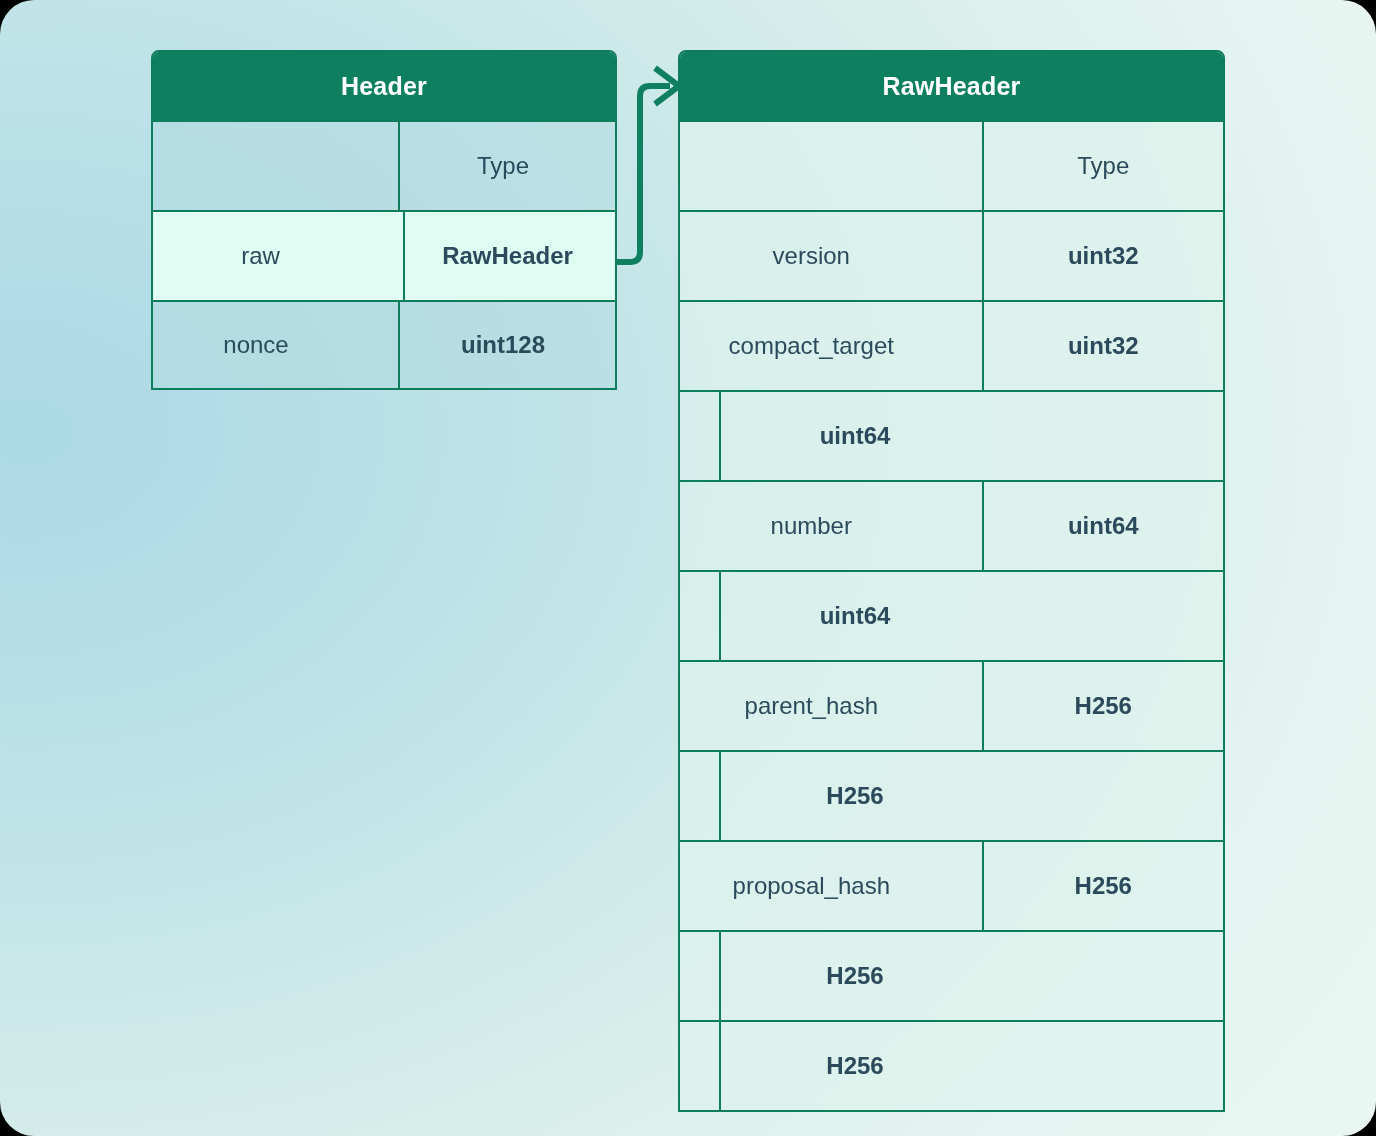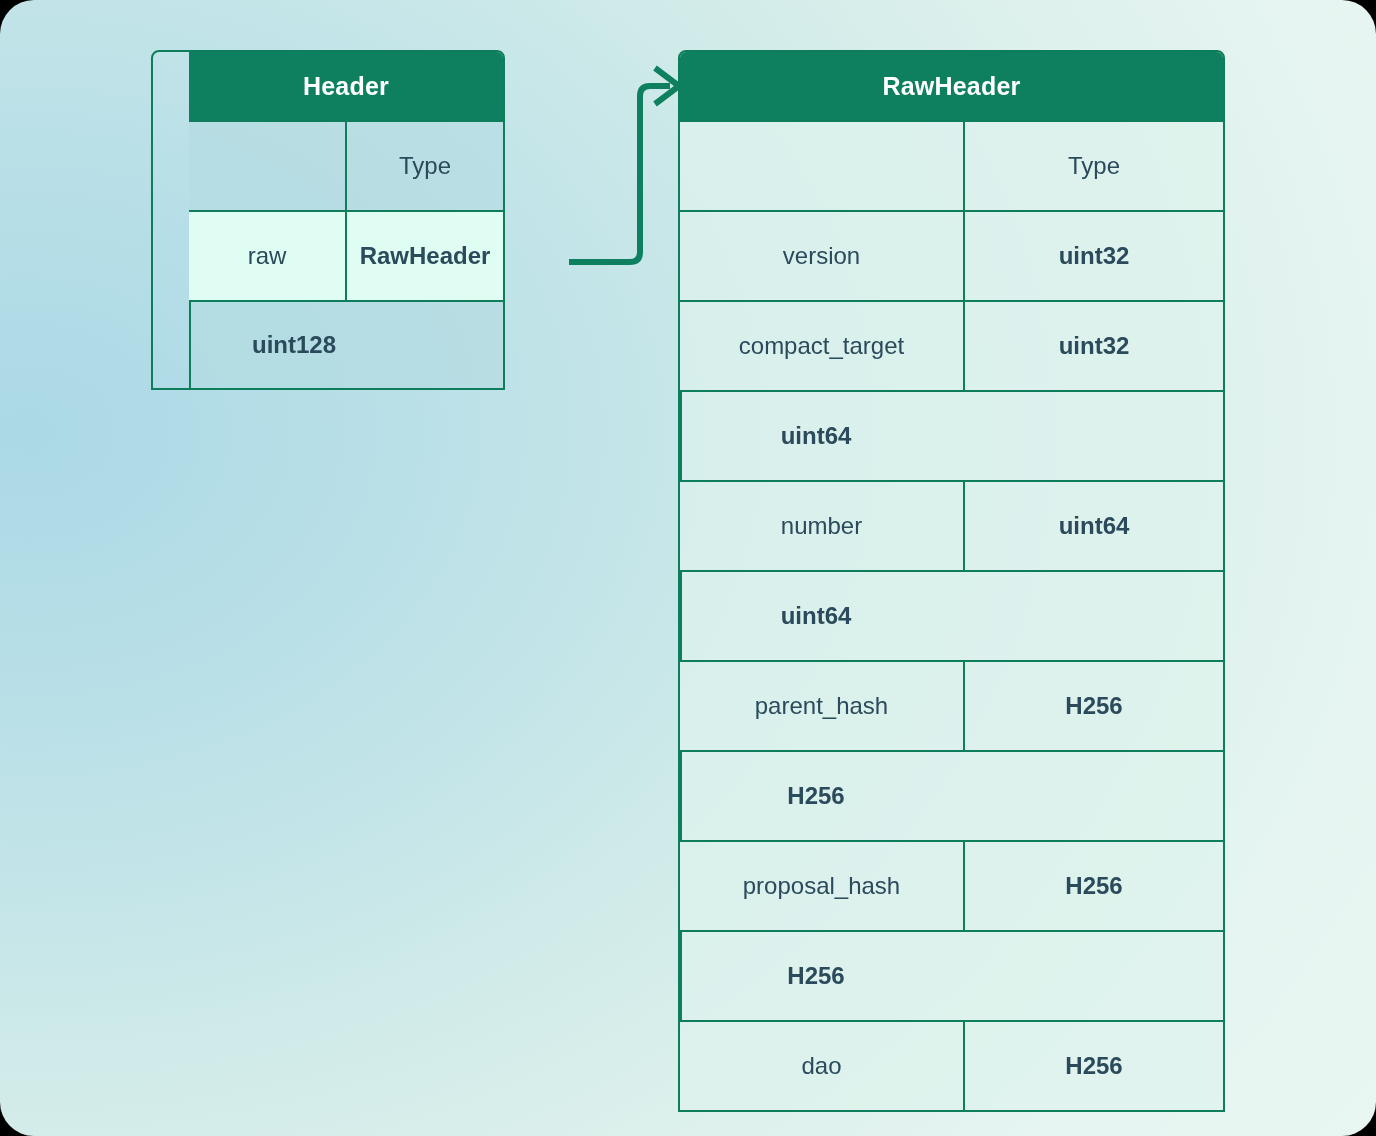--- a/index.html
+++ b/index.html
@@ -49,39 +49,39 @@
     justify-content: center;
     font-size: 24px;
     color: #2b4a5b;
     padding: 0 6px;
     white-space: nowrap;
   }
   .ecell.name-col { }
   .ecell.type-col {
     border-left: 2px solid #0e7d5c;
     font-weight: bold;
+    margin-left: 39px;
   }
   .erow.head-row .ecell {
     font-weight: normal;
   }
 
   
   #entity-header {
     left: 151px;
     top: 50px;
-    width: 354px;
-    padding-left: 36px;
+    width: 466px;
   }
   #entity-header .entity-title { height: 68px; }
   #entity-header .erow { height: 88px; }
   #entity-header .erow:last-child { height: 86px; }
   #entity-header .ecell.name-col { width: 206px; }
   #entity-header .ecell.type-col { width: 208px; }
   #entity-header .erow { background: rgba(178, 219, 224, 0.55); }
-  #entity-header .erow.highlight { background: #dffdf3; }
+  #entity-header .erow.highlight { background: #dffdf3; justify-content: center; }
 
   
   #entity-rawheader {
     left: 678px;
     top: 50px;
     width: 547px;
   }
   #entity-rawheader .entity-title { height: 68px; }
   #entity-rawheader .erow { height: 88px; }
   #entity-rawheader .erow { background: rgba(222, 243, 237, 0.72); }
@@ -117,20 +117,21 @@
       <div class="ecell name-col"></div>
       <div class="ecell type-col">Type</div>
     </div>
 
     <div class="erow highlight">
       <div class="ecell name-col">raw</div>
       <div class="ecell type-col">RawHeader</div>
     </div>
 
     <div class="erow">
+      <div class="ecell name-col">nonce</div>
       <div class="ecell type-col">uint128</div>
     </div>
   </div>
 
   <div class="entity" id="entity-rawheader">
     <div class="entity-title">RawHeader</div>
 
     <div class="erow head-row">
       <div class="ecell name-col"></div>
       <div class="ecell type-col">Type</div>
@@ -162,18 +163,17 @@
       <div class="ecell type-col">H256</div>
     </div>
     <div class="erow">
       <div class="ecell name-col">proposal_hash</div>
       <div class="ecell type-col">H256</div>
     </div>
     <div class="erow">
       <div class="ecell type-col">H256</div>
     </div>
     <div class="erow">
-      <div class="ecell name-col">dao</div>
       <div class="ecell type-col">H256</div>
     </div>
   </div>
 
 </div>
 
 </body></html>

